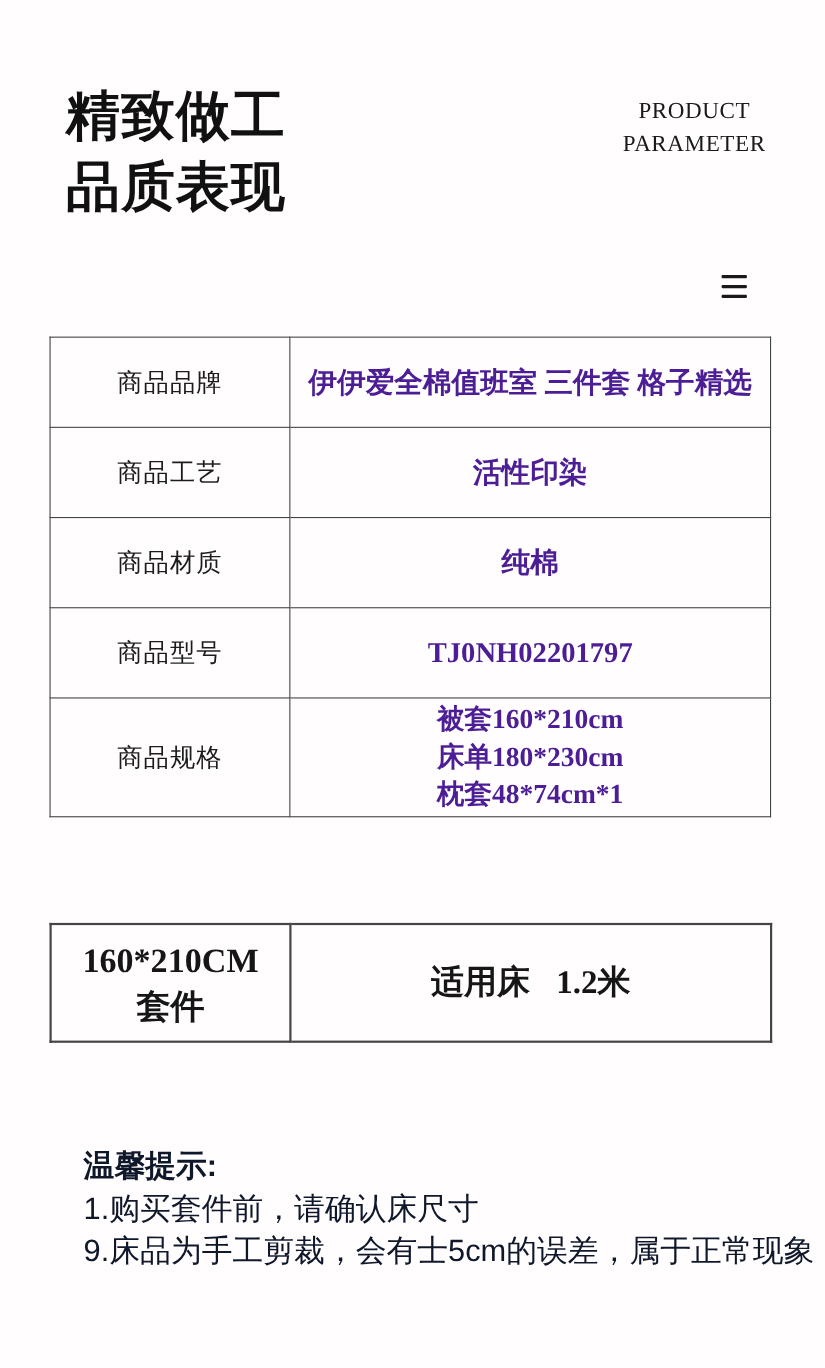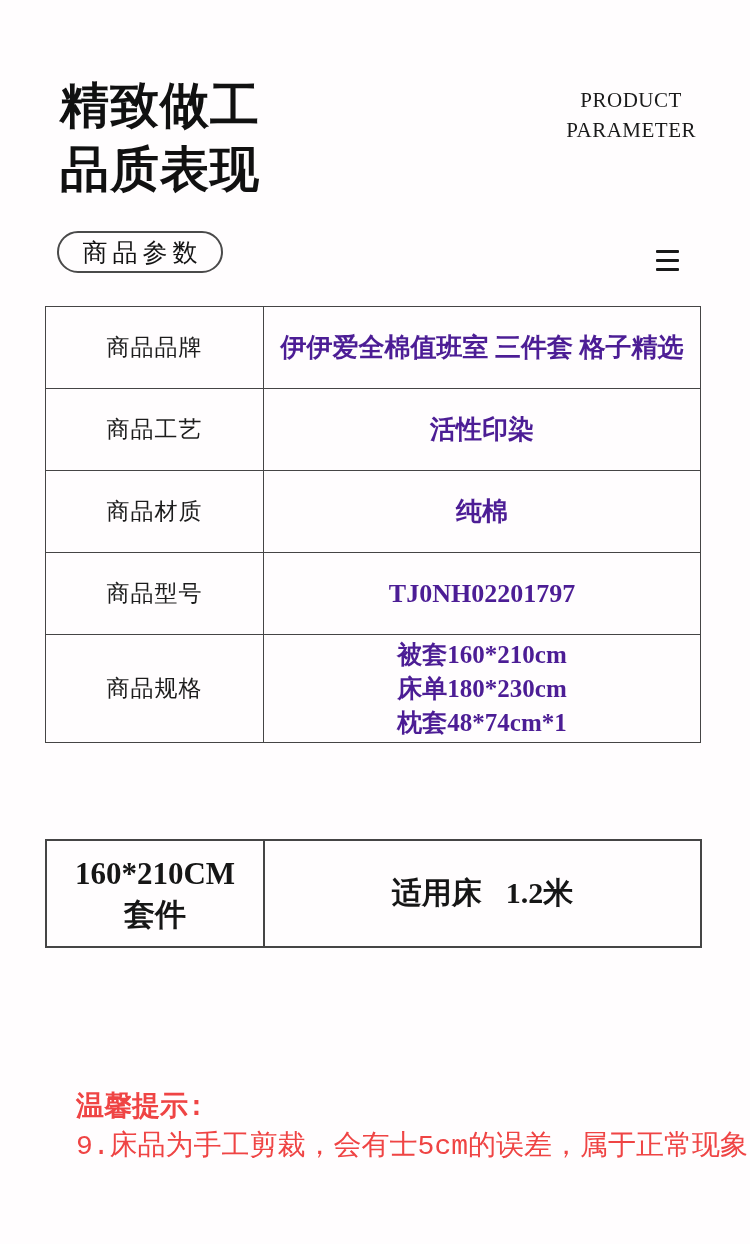--- a/index.html
+++ b/index.html
@@ -40,43 +40,40 @@
 
   
   .size-table { position:absolute; left:45px; top:839px; width:655px; }
   .size-table td { border:2px solid #454545; text-align:center; vertical-align:middle; height:105px; padding:0; }
   .size-cell-label { font-size:31px; font-weight:700; line-height:41px; }
   .size-cell-value { display:flex; justify-content:center; align-items:center; gap:24px; font-size:30px; font-weight:700; }
 
   
   .notes {
     position:absolute; left:76px; top:1040px;
-    font-family:Liberation Mono, monospace; color:#ef4444;margin-top:48px;
+    font-family:Liberation Sans, sans-serif; color:#0f172a;
   }
   .notes-title { font-size:28px; font-weight:700; line-height:40px; }
   .note-item { font-size:28px; line-height:38px; }
 </style>
 </head>
 <body>
 
 <div class="page">
 
   <div class="heading">
     <div>精致做工</div>
     <div>品质表现</div>
   </div>
 
   <div class="subtitle">
     <div>PRODUCT</div>
     <div>PARAMETER</div>
   </div>
 
-  <div class="badge">
-    <span>商品参数</span>
-  </div>
 
   <div class="menu-icon">
     <span class="bar"></span>
     <span class="bar"></span>
     <span class="bar"></span>
   </div>
 
   <table class="spec-table">
     <colgroup>
         <col style="width:218px">
@@ -130,16 +127,17 @@
             <span>适用床</span>
             <span>1.2米</span>
           </div>
         </td>
       </tr>
     </tbody>
   </table>
 
   <div class="notes">
     <div class="notes-title">温馨提示:</div>
+    <div class="note-item">1.购买套件前，请确认床尺寸</div>
     <div class="note-item">9.床品为手工剪裁，会有士5cm的误差，属于正常现象</div>
   </div>
 
 </div>
 
 </body></html>

